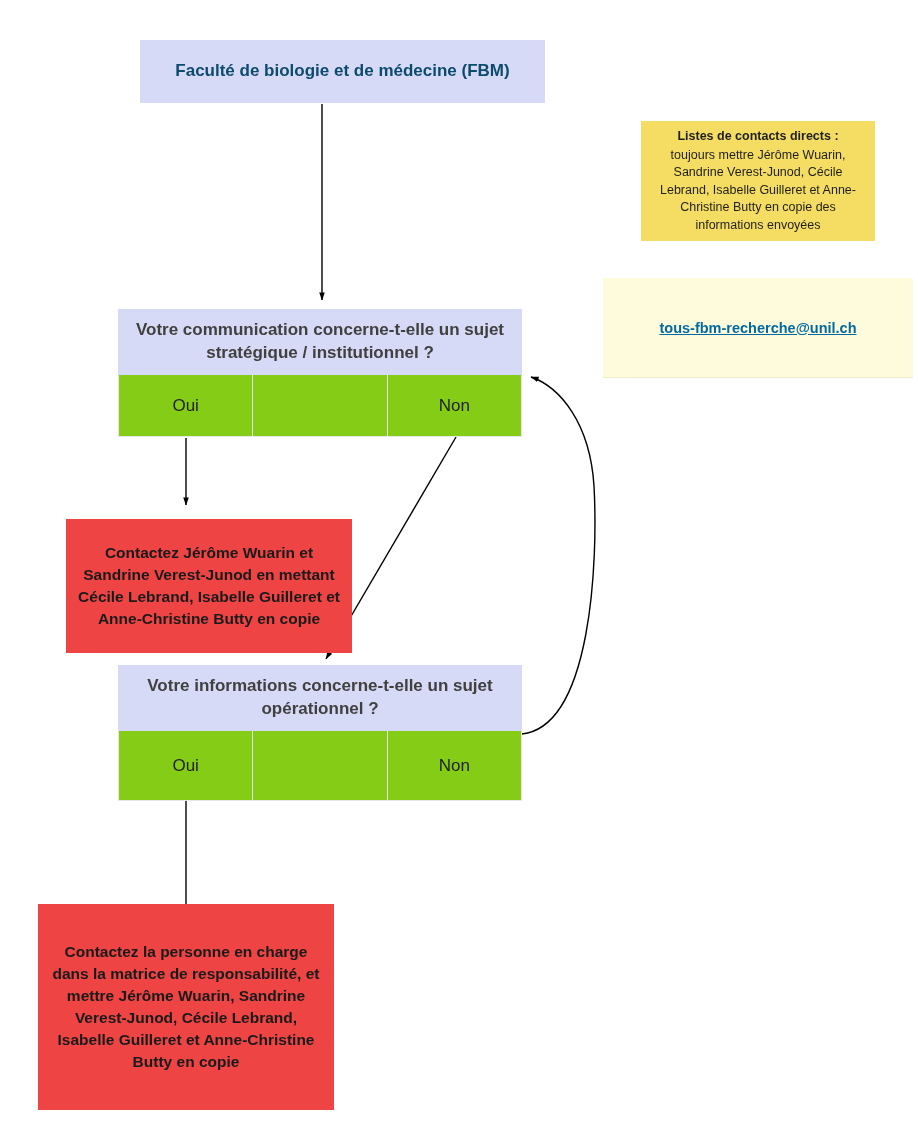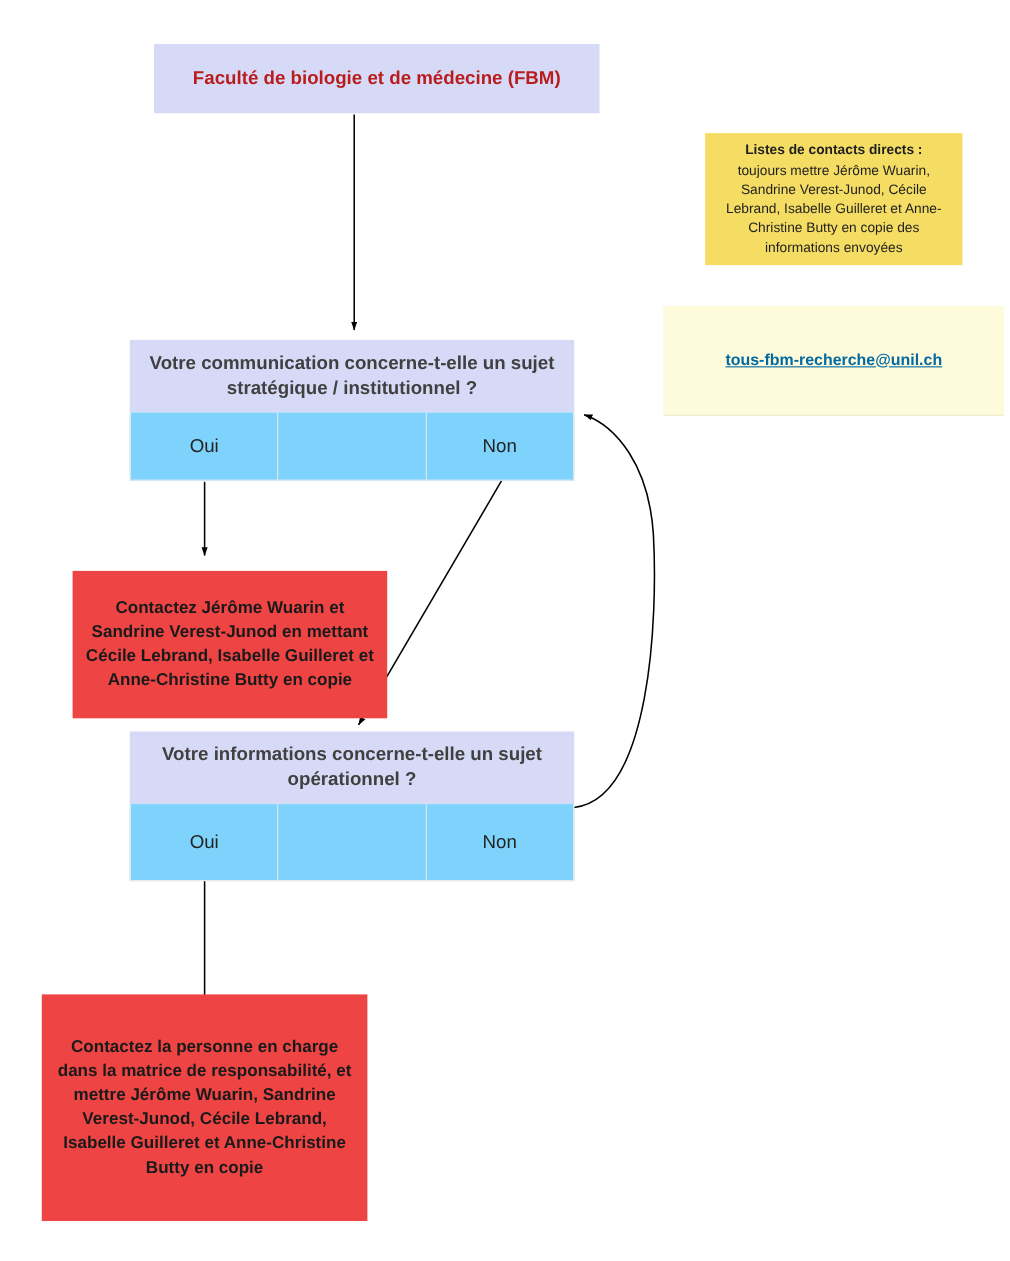--- a/index.html
+++ b/index.html
@@ -25,21 +25,21 @@
     box-sizing: border-box;
     display: flex;
     align-items: center;
     justify-content: center;
     text-align: center;
   }
 
   
   .lavender {
     background: #d7daf6;
-    color: #b91c1c;
+    color: #0c4a6e;
     font-weight: bold;
     line-height: 1.32;
   }
 
   
   .decision {
     position: absolute;
     box-sizing: border-box;
     display: flex;
     flex-direction: column;
@@ -53,21 +53,21 @@
     display: flex;
     align-items: center;
     justify-content: center;
     text-align: center;
     padding: 6px 14px;
     box-sizing: border-box;
   }
   .decision-row {
     display: flex;
     flex: 1 1 auto;
-    background: #7dd3fc;
+    background: #84cc16;
     border-left: 1px solid #e8e8ec;
     border-right: 1px solid #e8e8ec;
     border-bottom: 1px solid #e8e8ec;
     box-sizing: border-box;
   }
   .decision-cell {
     display: flex;
     align-items: center;
     justify-content: center;
     font-size: 17px;

